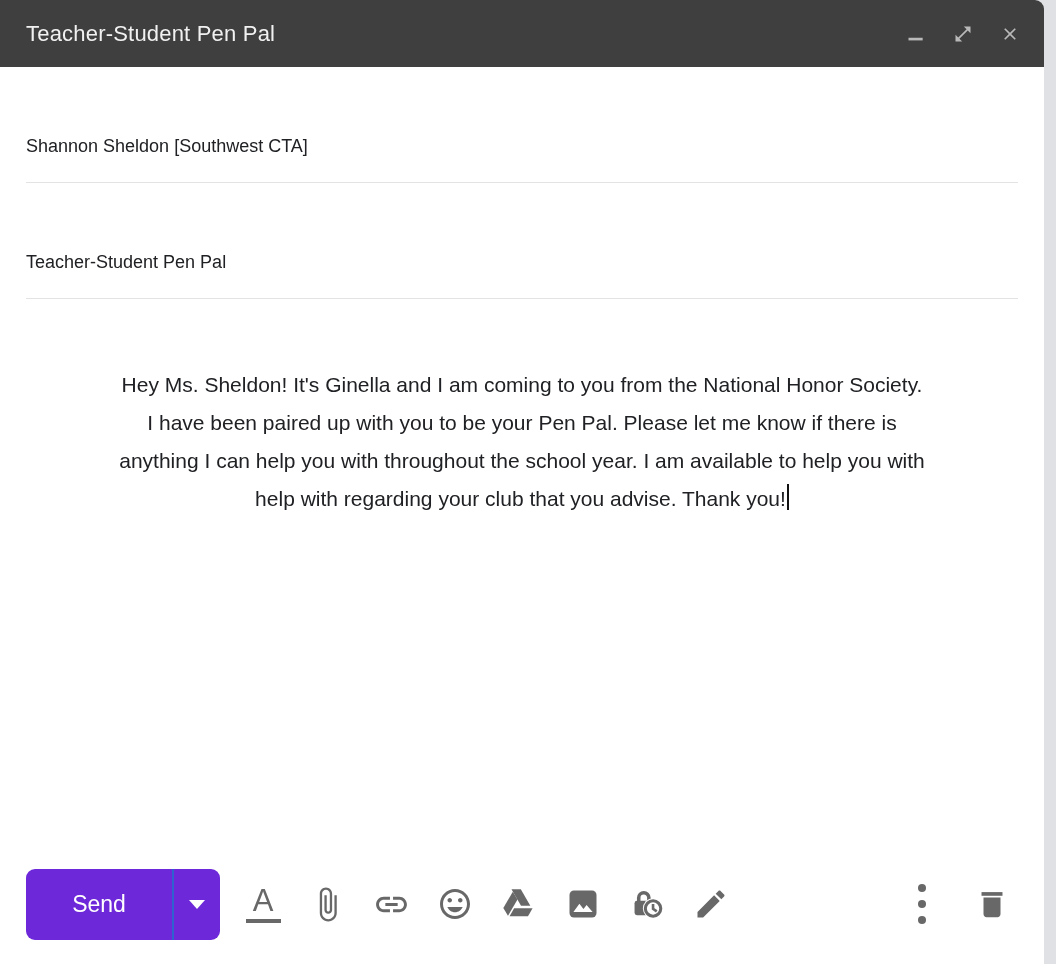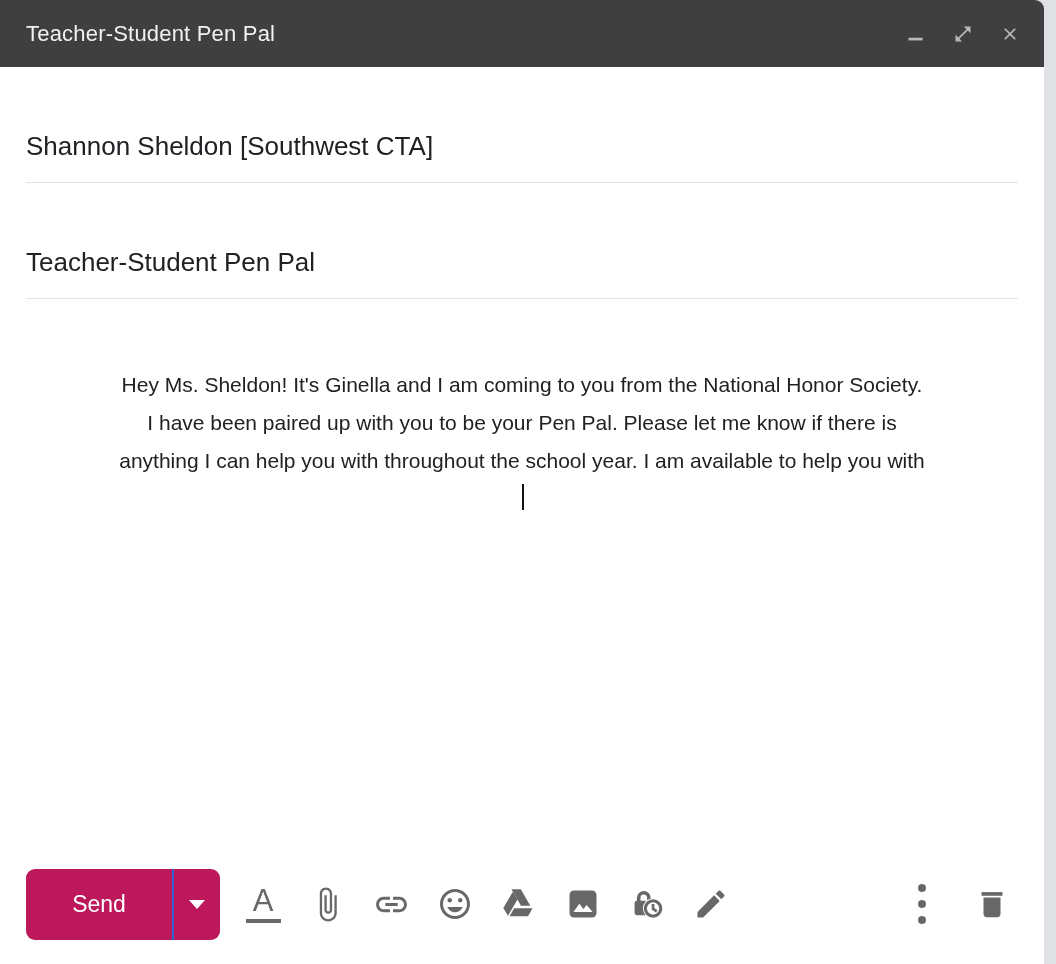--- a/index.html
+++ b/index.html
@@ -21,40 +21,40 @@
   }
   .header-title {
     flex:1; color:#f1f1f1; font-size:22px; font-weight:500; letter-spacing:.2px;
   }
   .header-controls { display:flex; align-items:center; gap:27px; }
   .hbtn { width:20px; height:20px; display:flex; align-items:center; justify-content:center; cursor:pointer; }
   .hbtn svg { fill:#b9b9b9; }
   
   .field-row {
     margin:0 26px; height:72px; display:flex; align-items:center;
-    border-bottom:1px solid #e3e3e3; font-size:26px; color:#202124;
+    border-bottom:1px solid #e3e3e3; font-size:18px; color:#202124;
     flex:0 0 auto; cursor:text;
   }
   
   .body-area {
     flex:1; padding:23px 26px 0 26px; font-size:21px; color:#202124; cursor:text;text-align:center;
   }
   .body-line { line-height:38px; white-space:nowrap; }
   .caret {
     display:inline-block; width:2px; height:26px; background:#111;
     vertical-align:-4px; margin-left:1px;
   }
   
   .toolbar {
     position:absolute; left:26px; right:30px; bottom:24px; height:72px;
     display:flex; align-items:center;
   }
   .send-group {
     display:flex; height:71px; border-radius:9px; overflow:hidden;
-    background:#be185d; flex:0 0 auto; cursor:pointer;text-align:center;
+    background:#6d28d9; flex:0 0 auto; cursor:pointer;text-align:center;
   }
   .send-main {
     width:146px; display:flex; align-items:center; justify-content:center;
     color:#fff; font-size:23px; font-weight:500;
   }
   .send-split { width:2px; background:#2e63cf; margin:0; }
   .send-arrow { width:46px; display:flex; align-items:center; justify-content:center; }
   .send-arrow .tri {
     width:0; height:0; border-left:8px solid transparent;
     border-right:8px solid transparent; border-top:9px solid #ffffff;
@@ -103,21 +103,21 @@
   </div>
 
   <div class="field-row">
     <span>Teacher-Student Pen Pal</span>
   </div>
 
   <div class="body-area">
     <div class="body-line">Hey Ms. Sheldon! It's Ginella and I am coming to you from the National Honor Society.</div>
     <div class="body-line">I have been paired up with you to be your Pen Pal. Please let me know if there is</div>
     <div class="body-line">anything I can help you with throughout the school year. I am available to help you with</div>
-    <div class="body-line"><span class="caret"></span></div>
+    <div class="body-line"><span>help with regarding your club that you advise. Thank you!</span><span class="caret"></span></div>
   </div>
 
   <div class="toolbar">
     <div class="send-group">
       <div class="send-main">
         <span>Send</span>
       </div>
       <div class="send-split"></div>
       <div class="send-arrow">
         <span class="tri"></span>

